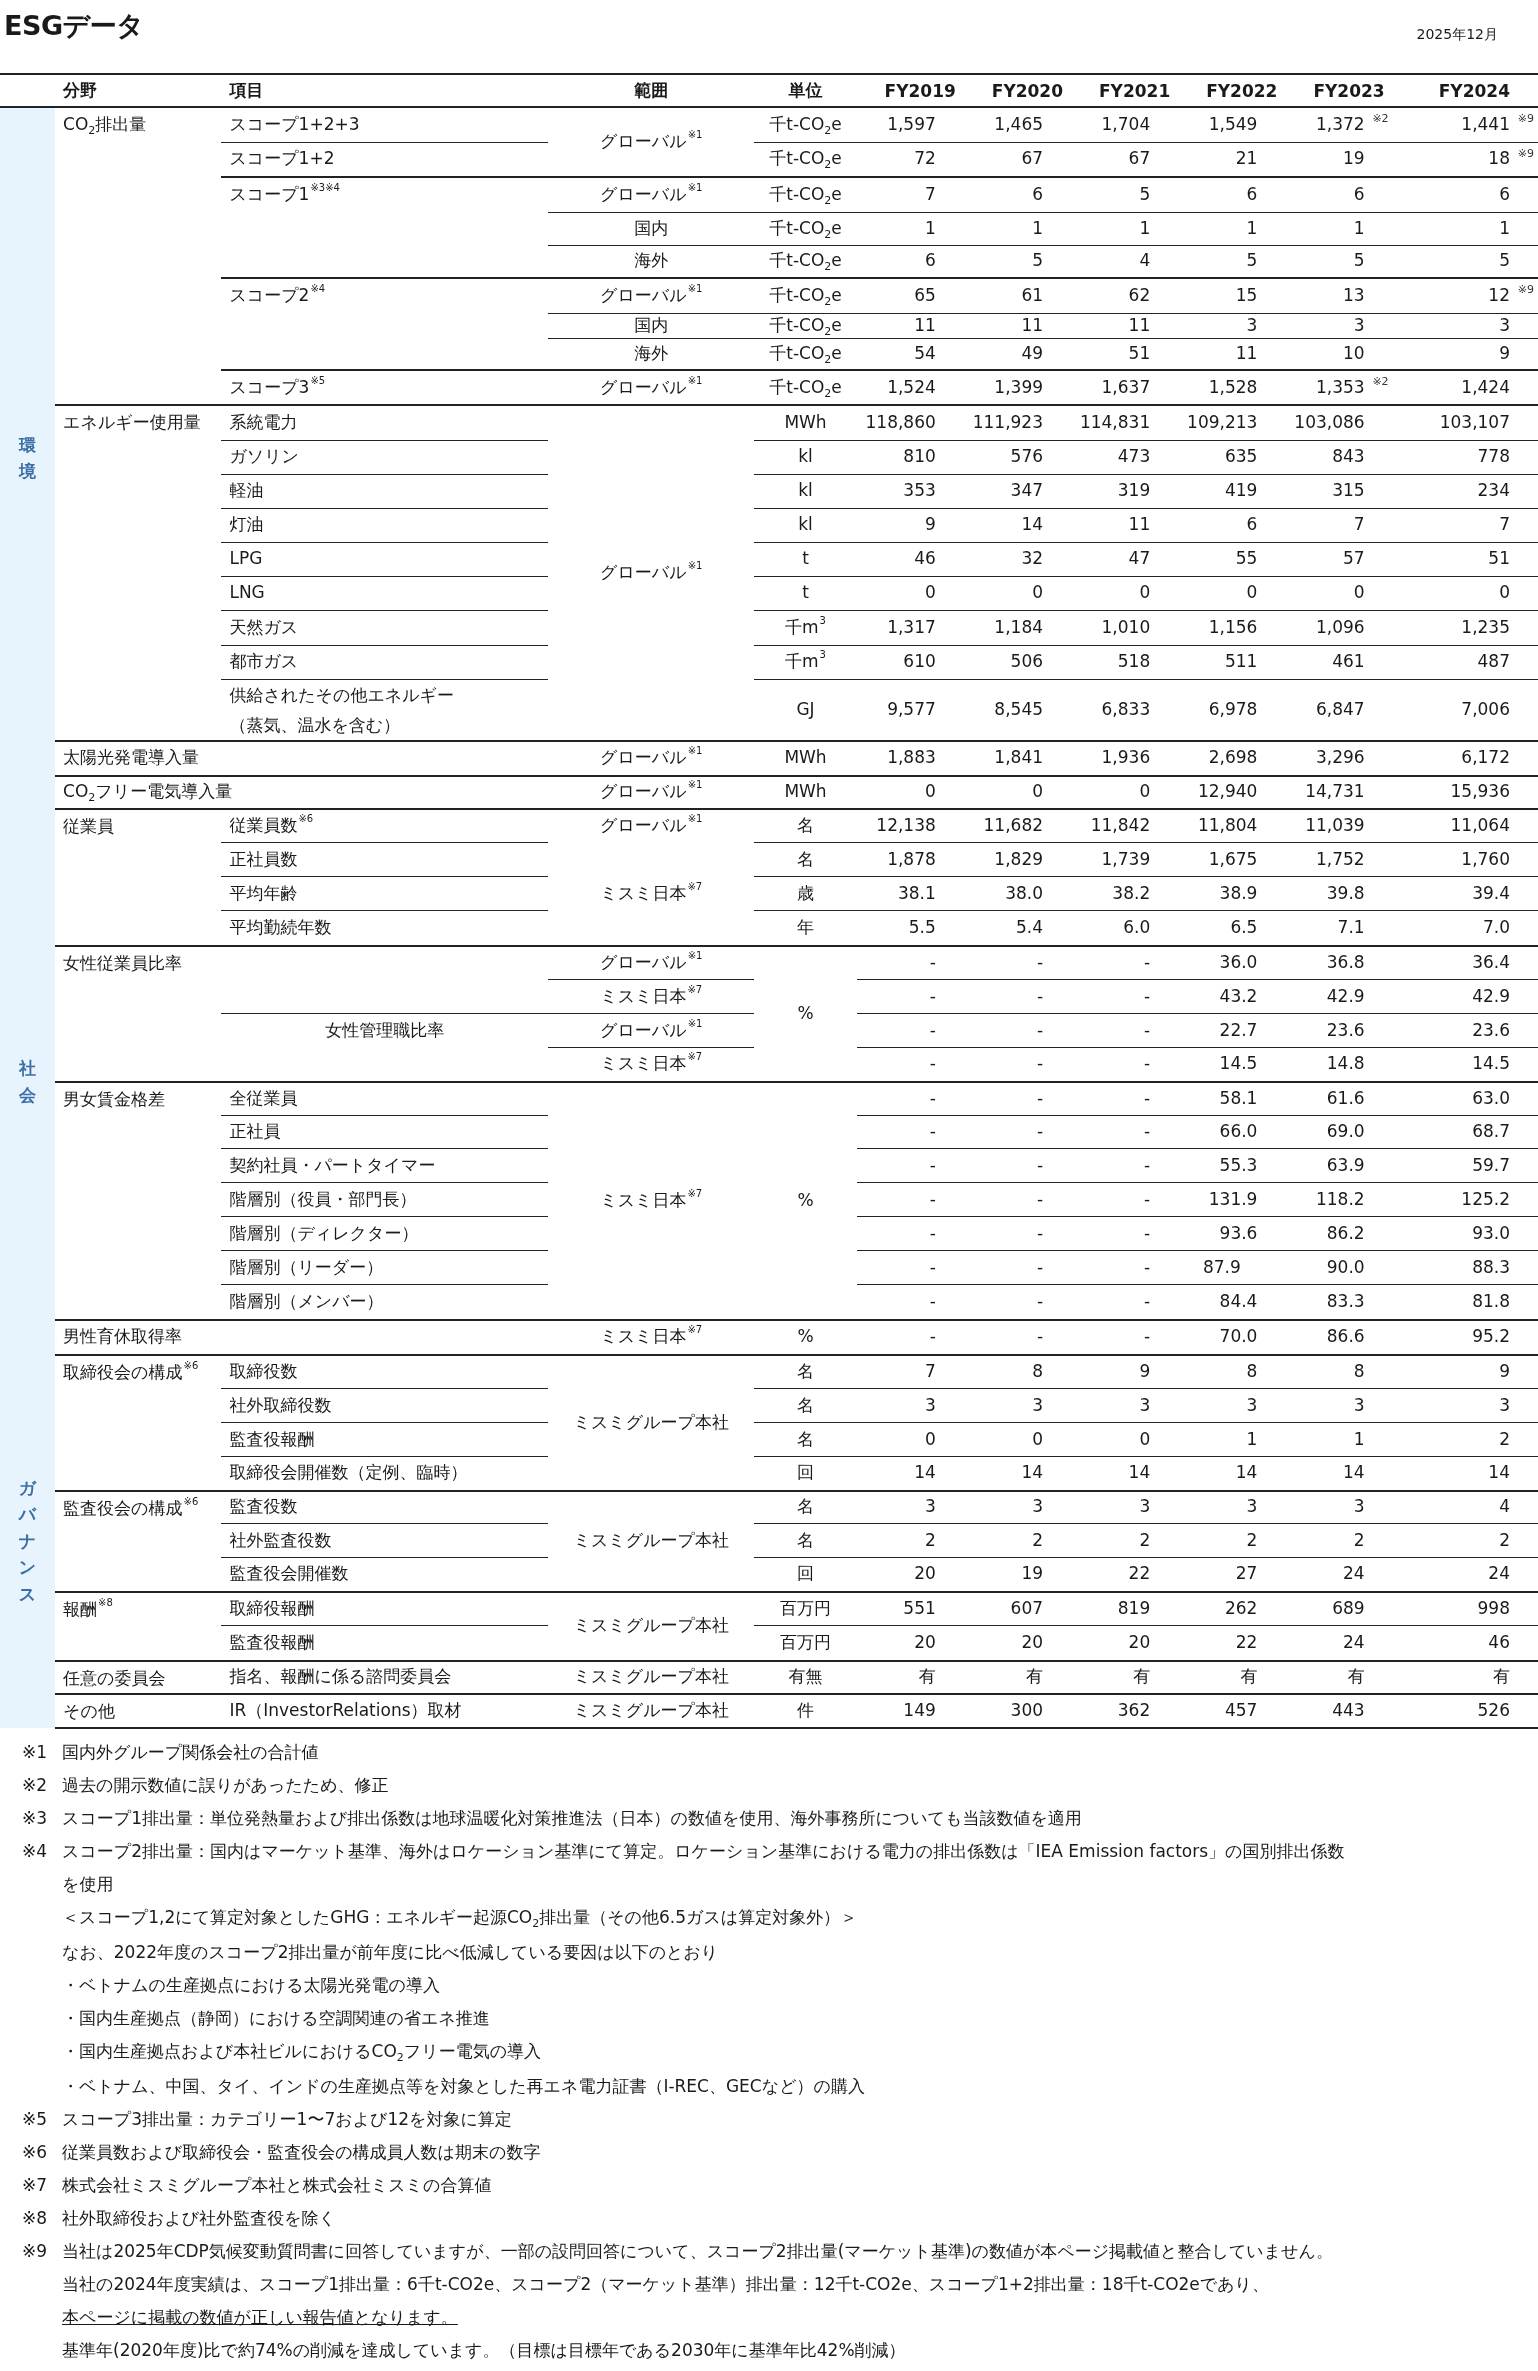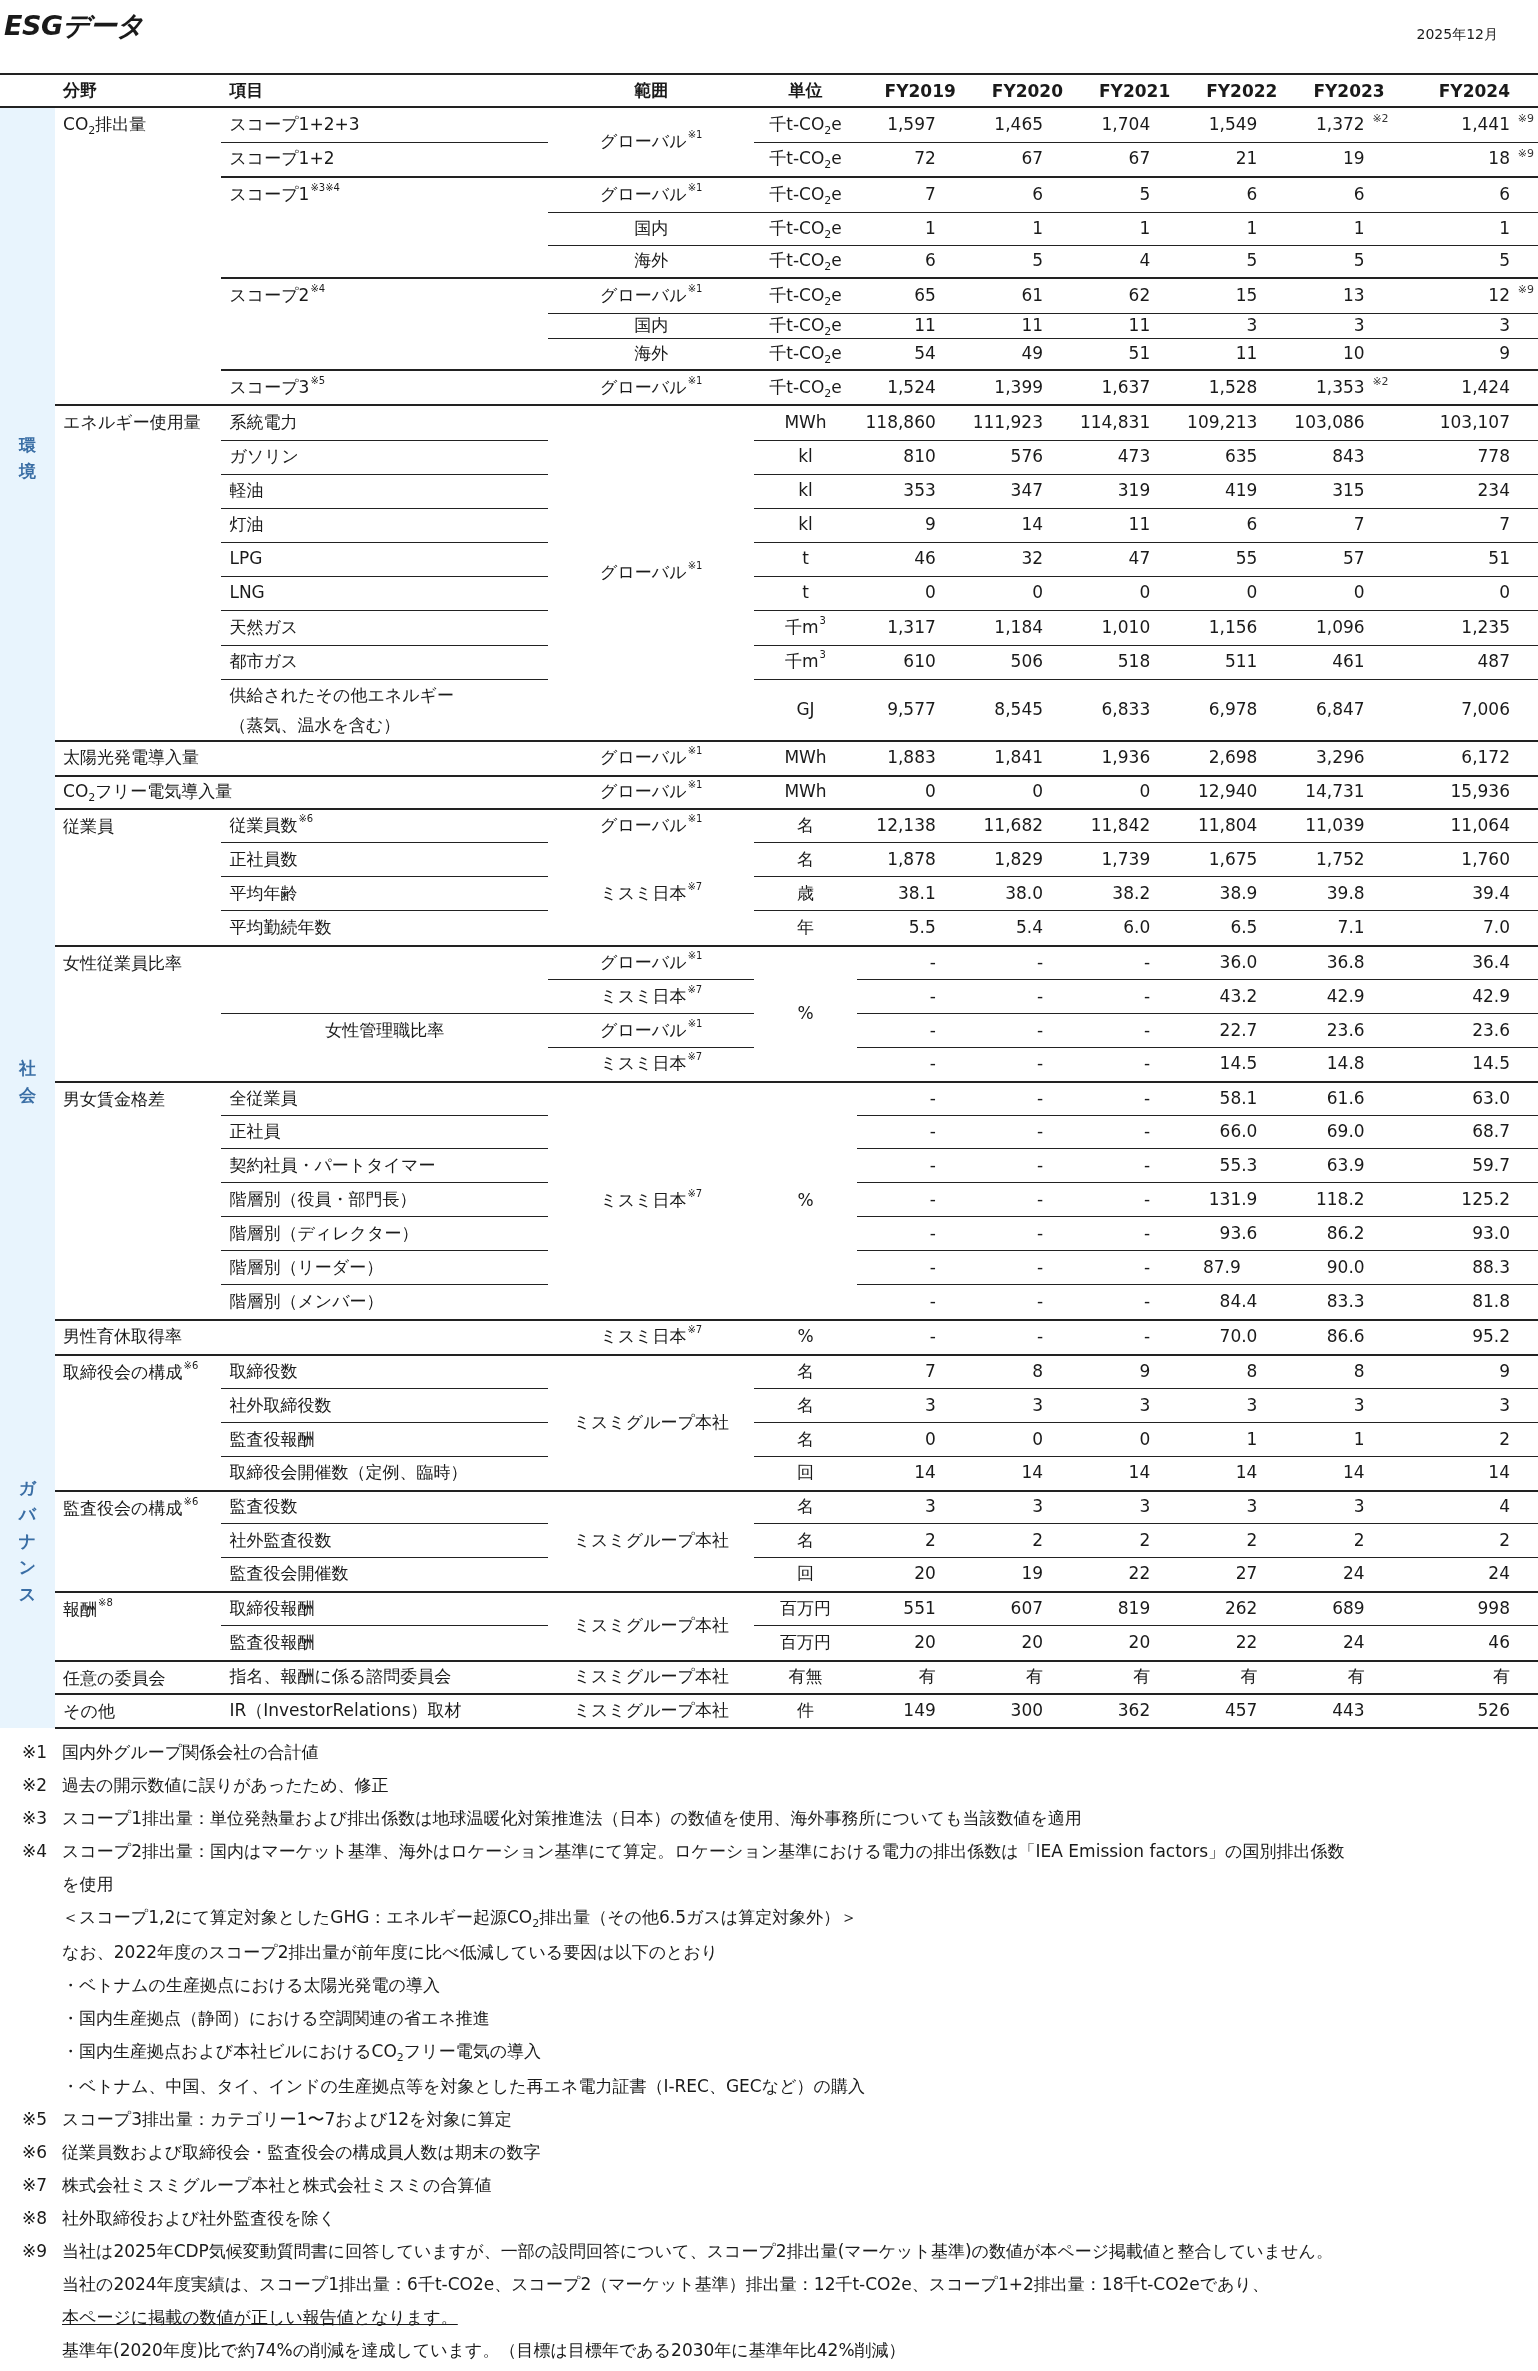--- a/index.html
+++ b/index.html
@@ -1,17 +1,17 @@
 <!DOCTYPE html>
 <html><head>
 <meta charset="utf-8">
 <style>
   html, body { margin:0; padding:0; background:#ffffff; }
   body { width:1538px; height:2371px; position:relative; font-family:"DejaVu Sans","Liberation Sans",sans-serif; color:#1a1a1a; overflow:hidden; }
-  .title { position:absolute; left:4px; top:8px; font-size:27px; font-weight:bold; letter-spacing:-0.5px;font-style:italic; }
+  .title { position:absolute; left:4px; top:8px; font-size:27px; font-weight:bold; letter-spacing:-0.5px; }
   .date { position:absolute; right:40px; top:26px; font-size:14px; }
   table.esg { position:absolute; left:0; top:73px; width:1538px; border-collapse:collapse; table-layout:fixed; font-size:17px; }
   table.esg th { font-weight:bold; font-size:17px; height:31px; border-top:2px solid #222; border-bottom:2px solid #222; padding:0 8px; }
   table.esg td { padding:0 8px; vertical-align:middle; line-height:1.15; white-space:nowrap; }
   .band { background:#e8f4fd; color:#3a6ea5; font-weight:bold; text-align:center; vertical-align:middle !important; padding:0 !important; border:none !important; }
   .band span { display:block; line-height:1.55; }
   .cat { vertical-align:top !important; padding-top:7px !important; }
   .item-top { vertical-align:top !important; padding-top:7px !important; }
   .c { text-align:center; }
   .r { text-align:right; }

